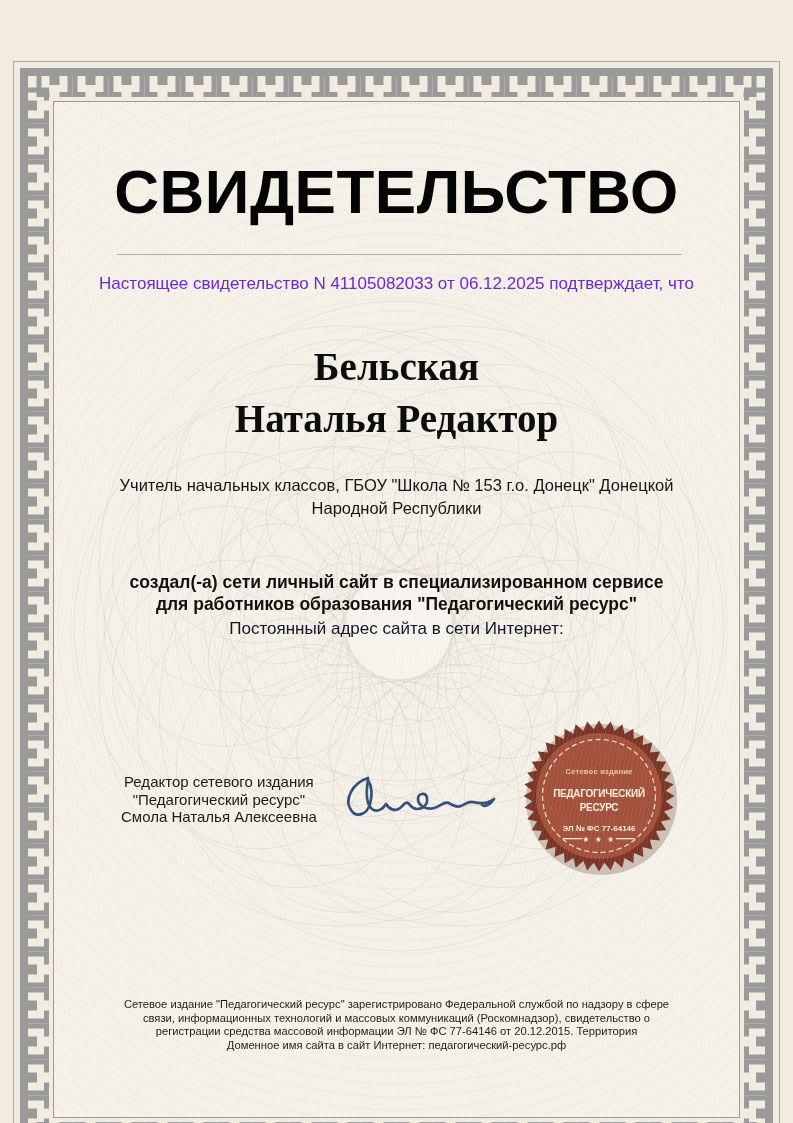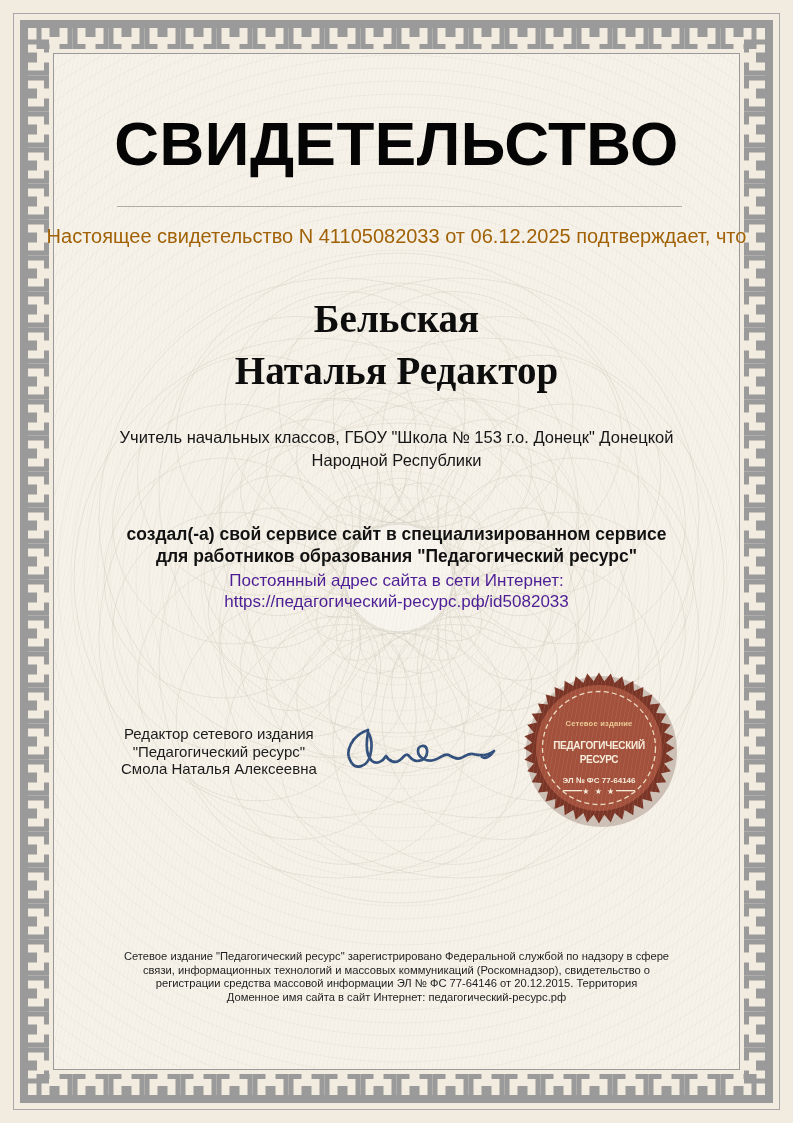--- a/index.html
+++ b/index.html
@@ -1,29 +1,29 @@
 <!DOCTYPE html>
 <html><head>
 <meta charset="utf-8">
 <style>
   html,body{margin:0;padding:0;}
   body{width:793px;height:1123px;background:#f1ecdf;font-family:"Liberation Sans","DejaVu Sans",sans-serif;position:relative;overflow:hidden;}
-  .page{position:absolute;inset:0;width:793px;height:829px;}
+  .page{position:absolute;inset:0;width:793px;height:829px;margin-top:48px;}
   #deco{position:absolute;left:0;top:0;z-index:0;}
   .texture{position:absolute;left:54px;top:54px;width:685px;height:1015px;z-index:1;
     background:repeating-linear-gradient(100deg,rgba(205,196,176,0.10) 0 1px,rgba(0,0,0,0) 1px 4px);pointer-events:none;}
   .textlayer{position:absolute;inset:0;z-index:2;color:#121212;}
   .abs{position:absolute;left:0;right:0;text-align:center;}
   .title{top:113px;font-size:62px;font-weight:700;line-height:62px;letter-spacing:0.5px;color:#050505;}
   .divider{position:absolute;top:206px;left:117px;width:565px;height:0;border-top:1px solid #b1ada2;}
-  .intro{top:227px;font-size:20px;line-height:18px;color:#a16207;}
+  .intro{top:227px;font-size:17px;line-height:18px;color:#6d28d9;}
   .name{top:293px;font-size:39px;font-weight:700;line-height:52px;color:#0d0d0d;font-family:Liberation Serif, serif;}
   .position{top:426px;font-size:16.5px;line-height:23px;color:#161616;}
   .achievement{top:524px;font-size:17.5px;font-weight:700;line-height:21.5px;color:#111;}
-  .address{top:570px;font-size:17px;line-height:21px;color:#4c1d95;}
+  .address{top:570px;font-size:17px;line-height:21px;color:#0f172a;}
   .editor{position:absolute;left:121px;top:725px;font-size:15px;line-height:17.5px;text-align:center;color:#1b1b1b;}
   .footer{top:950px;font-size:11.2px;line-height:13.7px;color:#1e1e1e;}
   .footer .wrap{width:580px;margin:0 auto;}
 </style>
 </head>
 <body style="background: rgb(241, 236, 223);">
 
 <div class="page">
 
   <svg id="deco" width="793" height="1123" viewBox="0 0 793 1123">
@@ -704,27 +704,26 @@
       <div>Бельская</div>
       <div>Наталья Редактор</div>
     </div>
 
     <div class="abs position">
       <div>Учитель начальных классов, ГБОУ "Школа № 153 г.о. Донецк" Донецкой</div>
       <div>Народной Республики</div>
     </div>
 
     <div class="abs achievement">
-      <div>создал(-а) свой сервисе сайт в специализированном сервисе</div>
+      <div>создал(-а) сети личный сайт в специализированном сервисе</div>
       <div>для работников образования "Педагогический ресурс"</div>
     </div>
 
     <div class="abs address">
       <div>Постоянный адрес сайта в сети Интернет:</div>
-      <div>https://педагогический-ресурс.рф/id5082033</div>
     </div>
 
     <div class="editor">
       <div>Редактор сетевого издания</div>
       <div>"Педагогический ресурс"</div>
       <div>Смола Наталья Алексеевна</div>
     </div>
 
     <div class="abs footer">
       <div class="wrap">

